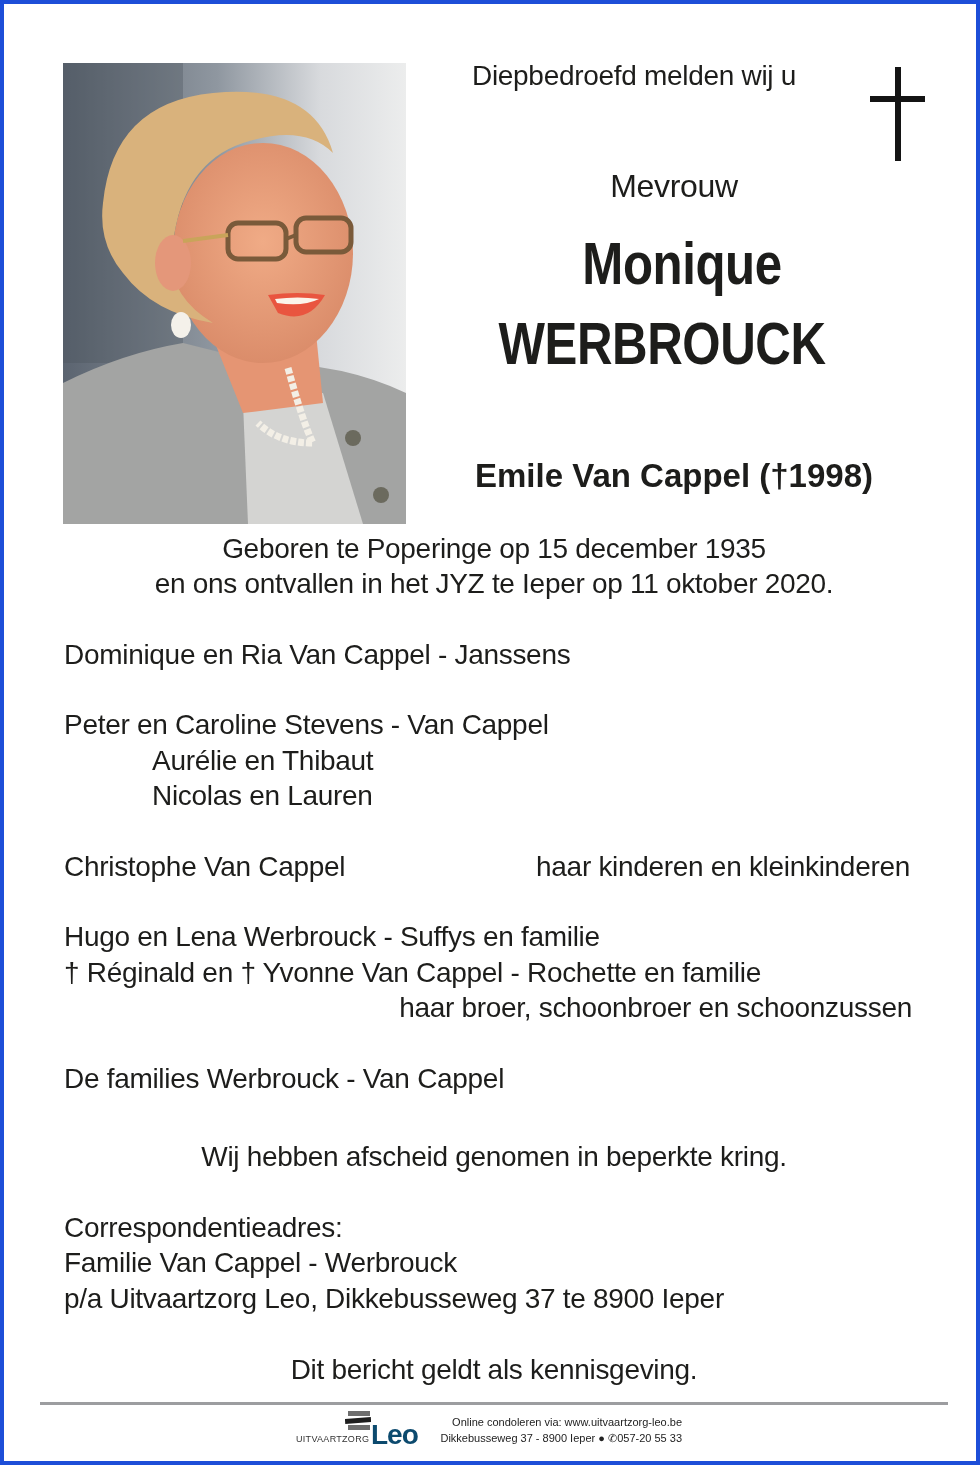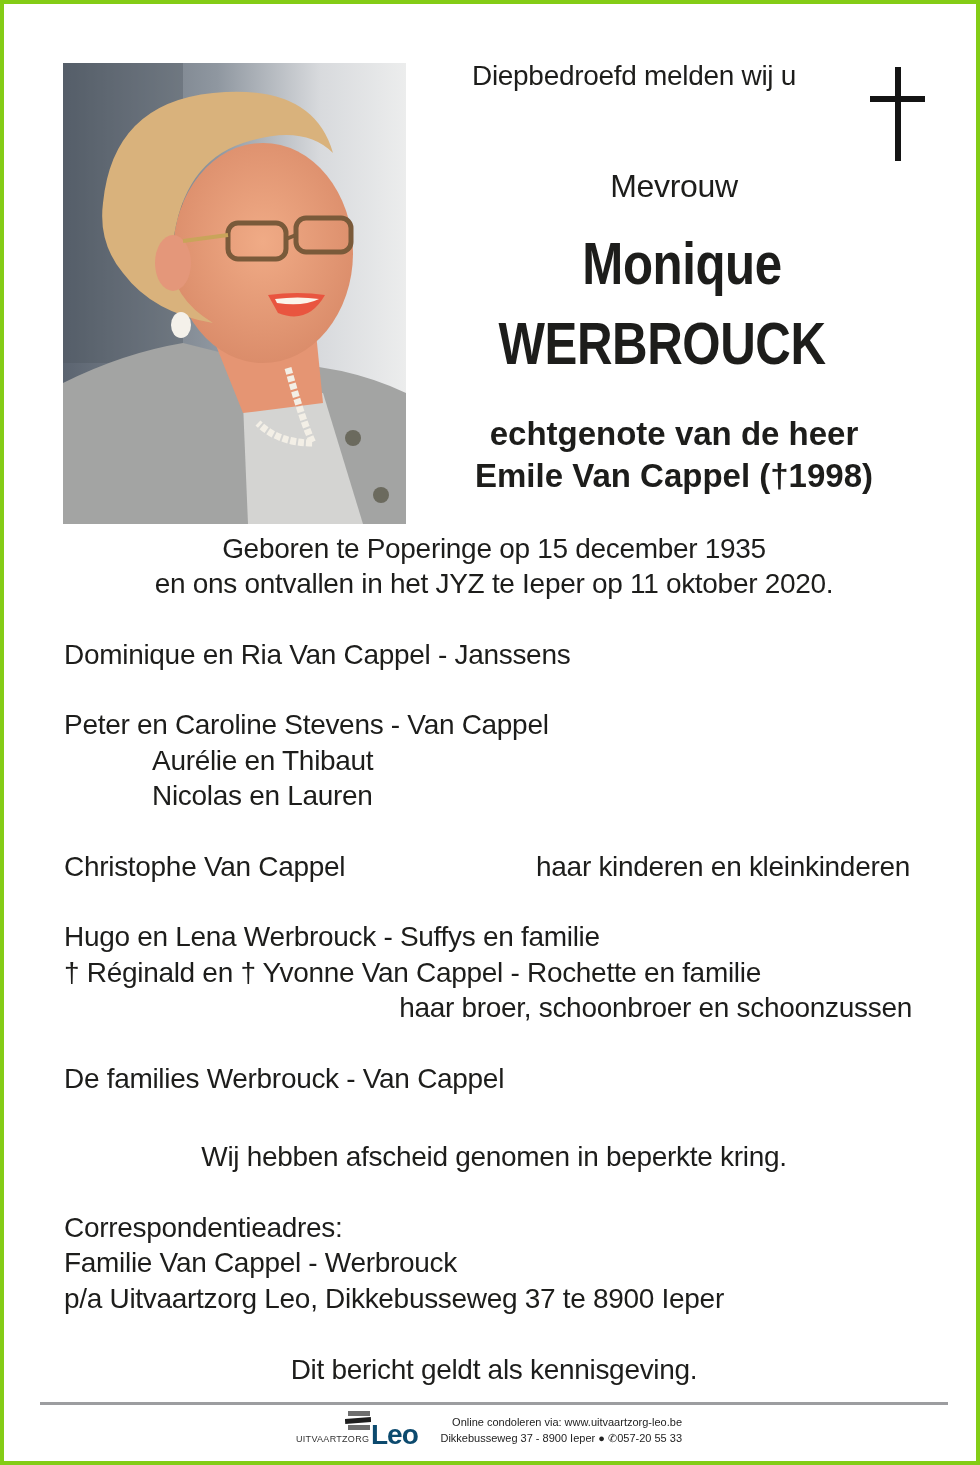--- a/index.html
+++ b/index.html
@@ -1,19 +1,19 @@
 <!DOCTYPE html>
 <html><head>
 <meta charset="utf-8">
 <style>
   html, body { margin: 0; padding: 0; background: #ffffff; }
   body { width: 980px; height: 1465px; position: relative; overflow: hidden; }
   .frame {
     position: absolute; left: 0; top: 0; width: 980px; height: 1465px;
-    box-sizing: border-box; border: 4px solid #84cc16; background: #fff;
+    box-sizing: border-box; border: 4px solid #1d4ed8; background: #fff;
   }
   .t {
     position: absolute; font-family: "Liberation Sans", sans-serif;
     color: #1d1d1b; white-space: nowrap; line-height: 1;
   }
   .light { font-size: 28px; letter-spacing: -0.3px; }
   .photo { position: absolute; left: 59px; top: 59px; width: 343px; height: 461px; overflow: hidden; }
   .cross-v { position: absolute; left: 891px; top: 63px; width: 6px; height: 94px; background: #141414; }
   .cross-h { position: absolute; left: 866px; top: 92px; width: 55px; height: 6px; background: #141414; }
   .center-col { position: absolute; left: 430px; width: 500px; text-align: center; }
@@ -86,21 +86,20 @@
   <div class="t light center-col" style="top:58px; left:380px; width:500px; font-size:28px;">Diepbedroefd melden wij u</div>
   <div class="t light center-col" style="top:166px; left:420px; width:500px; font-size:32px;">Mevrouw</div>
 
   <div class="t center-col" style="top:230px; left:428px; width:500px;">
     <div class="name">Monique</div>
   </div>
   <div class="t center-col" style="top:310px; left:408px; width:500px;">
     <div class="name">WERBROUCK</div>
   </div>
 
-  <div class="t spouse center-col" style="top:413px; left:420px; width:500px;">echtgenote van de heer</div>
   <div class="t spouse center-col" style="top:455px; left:420px; width:500px;">Emile Van Cappel (†1998)</div>
 
   <div class="t light" style="top:531px; left:0; width:980px; text-align:center;">Geboren te Poperinge op 15 december 1935</div>
   <div class="t light" style="top:566px; left:0; width:980px; text-align:center;">en ons ontvallen in het JYZ te Ieper op 11 oktober 2020.</div>
 
   <div class="t light" style="top:637px; left:60px;">Dominique en Ria Van Cappel - Janssens</div>
 
   <div class="t light" style="top:707px; left:60px;">Peter en Caroline Stevens - Van Cappel</div>
   <div class="t light" style="top:743px; left:148px;">Aurélie en Thibaut</div>
   <div class="t light" style="top:778px; left:148px;">Nicolas en Lauren</div>

